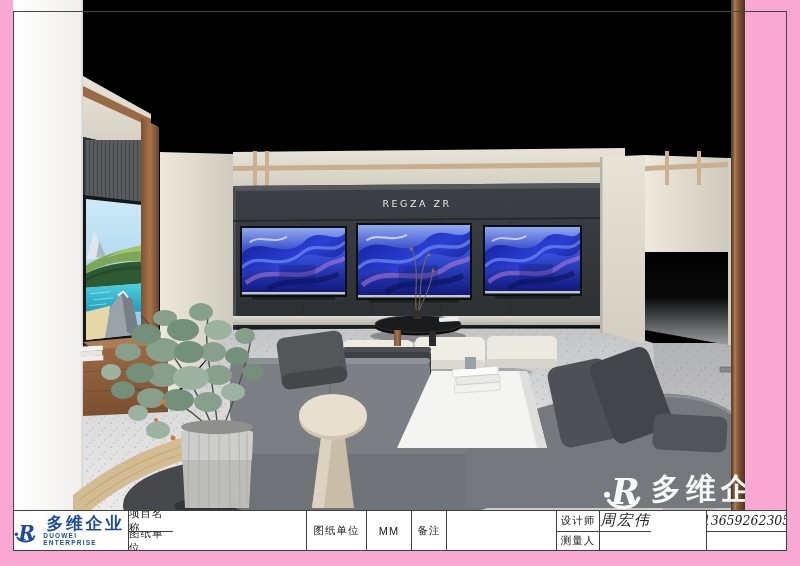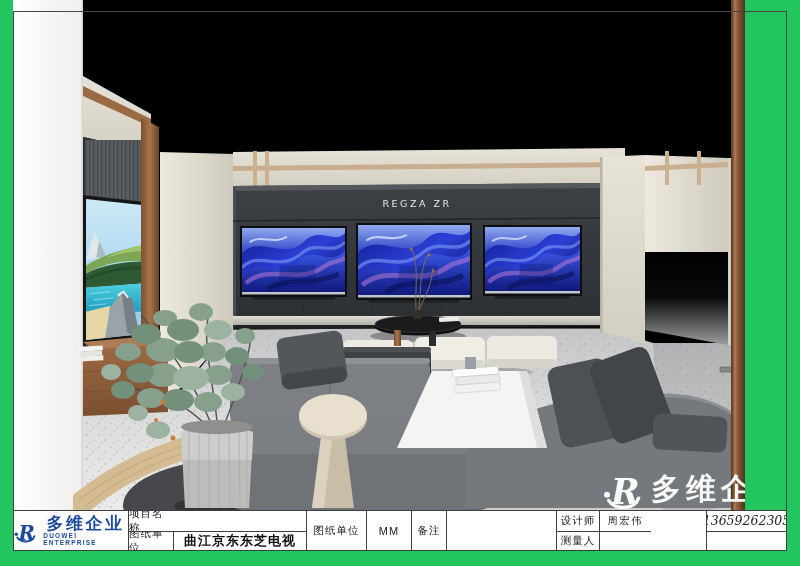--- a/index.html
+++ b/index.html
@@ -1,37 +1,37 @@
 <!DOCTYPE html>
 <html><head>
 <meta charset="utf-8">
 <style>
   html,body{margin:0;padding:0;background:#ffffff;}
-  .sheet{position:relative;width:800px;height:566px;background:#22c55e;overflow:hidden;
+  .sheet{position:relative;width:800px;height:566px;background:#f9a8d4;overflow:hidden;
          font-family:"Liberation Sans",sans-serif;}
   .render{position:absolute;left:13px;top:0;width:732px;height:510px;overflow:hidden;background:#000;}
   .frame{position:absolute;left:13px;top:11px;width:774px;height:540px;border:1.5px solid #474747;
          box-sizing:border-box;pointer-events:none;z-index:5;}
   .watermark{position:absolute;left:590px;top:466px;display:flex;align-items:center;gap:2px;
              color:#ffffff;opacity:.95;z-index:3;}
   .watermark span{font-size:30px;font-weight:bold;letter-spacing:5px;white-space:nowrap;
                   font-family:"Liberation Sans",sans-serif;}
   .titleblock{position:absolute;left:13px;top:510px;width:774px;height:41px;background:#fff;
               border:1.5px solid #3f3f3f;box-sizing:border-box;display:grid;z-index:6;
               grid-template-columns:114px 45px 133px 60px 45px 35px 110px 43px 52px 55px 1fr;
               grid-template-rows:1fr 1fr;}
   .cell{border-left:1px solid #3f3f3f;border-top:1px solid #3f3f3f;display:flex;
         align-items:center;justify-content:center;overflow:hidden;}
   .c1{border-left:none}.r1{border-top:none}
   .span2{grid-row:span 2;}
   .lbl{font-size:10.5px;color:#1a1a1a;letter-spacing:1px;}
   .projno{font-size:15px;color:#222;letter-spacing:1px;font-weight:600;}
   .projname{font-size:13px;color:#111;font-weight:bold;letter-spacing:1px;}
   .unitval{font-size:11px;color:#1a1a1a;letter-spacing:1px;}
-  .hand{font-family:"DejaVu Serif",serif;font-size:10px;color:#222;letter-spacing:2px;}
+  .hand{font-family:"DejaVu Serif",serif;font-style:italic;font-size:15px;color:#222;letter-spacing:2px;}
   .phone{font-family:"DejaVu Serif",serif;font-style:italic;font-size:12.5px;color:#222;}
   .logo-cell{gap:3px;}
   .logo-txt{display:flex;flex-direction:column;align-items:center;line-height:1;}
   .logo-cn{font-size:17px;font-weight:bold;letter-spacing:2.5px;color:#1b4a9f;}
   .logo-en{font-size:6.5px;font-weight:bold;letter-spacing:1.2px;color:#1b4a9f;margin-top:1px;}
 </style>
 </head>
 <body>
 
 <div class="sheet">
@@ -389,19 +389,18 @@
     </div>
     <div class="cell r1 lbl" style="grid-column:2">项目名称</div>
     <div class="cell span2 r1 lbl" style="grid-column:4">图纸单位</div>
     <div class="cell span2 r1 unitval" style="grid-column:5">MM</div>
     <div class="cell span2 r1 lbl" style="grid-column:6">备注</div>
     <div class="cell span2 r1" style="grid-column:7"></div>
     <div class="cell r1 lbl" style="grid-column:8">设计师</div>
     <div class="cell r1 hand" style="grid-column:9">周宏伟</div>
     <div class="cell r1 phone" style="grid-column:11">13659262305</div>
     <div class="cell lbl" style="grid-column:2;grid-row:2">图纸单位</div>
-    <div class="cell projname" style="grid-column:3;grid-row:2">曲江京东东芝电视</div>
     <div class="cell lbl" style="grid-column:8;grid-row:2">测量人</div>
     <div class="cell hand" style="grid-column:9;grid-row:2"></div>
     <div class="cell" style="grid-column:11;grid-row:2"></div>
   </div>
 
 </div>
 
 </body></html>

